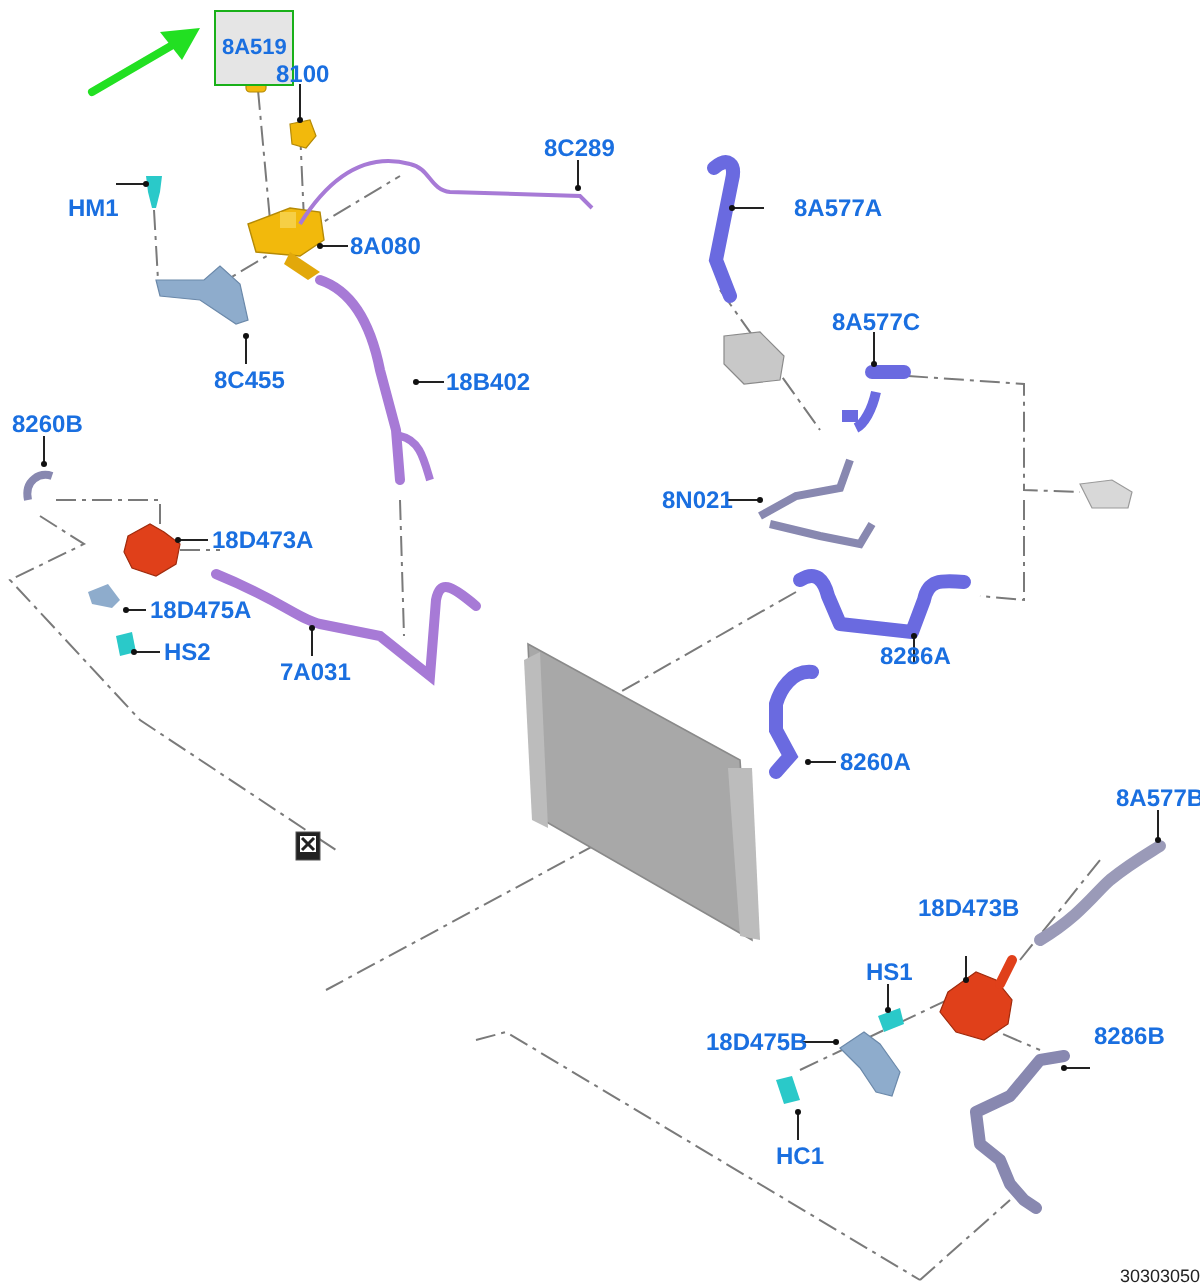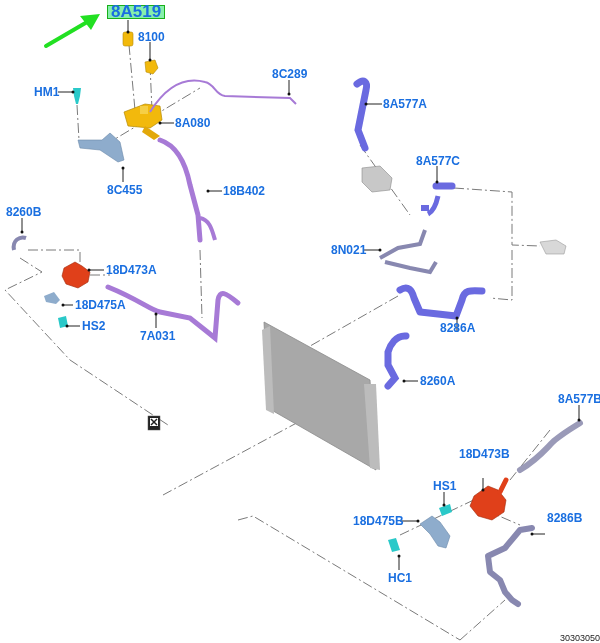--- a/index.html
+++ b/index.html
@@ -1,19 +1,19 @@
 <!DOCTYPE html>
 <html><head>
 <meta charset="utf-8">
 <style>
   html, body { margin: 0; padding: 0; background: #ffffff; }
   body { width: 600px; height: 643px; position: relative; overflow: hidden; font-family: "Liberation Sans", sans-serif; }
   #diagram { position: absolute; left: 0; top: 0; width: 600px; height: 643px; }
   .lbl { position: absolute; font-family: Liberation Sans, sans-serif; font-weight: bold; font-size: 12px; color: #1a6fe0; white-space: nowrap; line-height: 12px; cursor: pointer; }
-  .lbl-hl { position: absolute; left: 107px; top: 5px; padding: 0 3px; background: #86efac; border: 1px solid #19b019; color: #1a6fe0; font-weight: bold; font-size: 17px; line-height: 12px; font-family: "Liberation Sans", sans-serif; cursor: pointer; }
+  .lbl-hl { position: absolute; left: 107px; top: 5px; padding: 12px 3px; background: #e5e5e5; border: 1px solid #19b019; color: #1a6fe0; font-weight: bold; font-size: 11px; line-height: 12px; font-family: "Liberation Sans", sans-serif; cursor: pointer; }
   .ref { position: absolute; right: 0; bottom: 0; font-size: 9px; color: #222; font-family: "Liberation Sans", sans-serif; margin-top: 15px; }
   .dash { stroke: #7a7a7a; stroke-width: 1; fill: none; stroke-dasharray: 10 3 2 3; }
   .leader { stroke: #222; stroke-width: 1; fill: none; }
   .dot { fill: #111; }
 </style>
 </head>
 <body>
 
 <svg id="diagram" viewBox="0 0 600 643" xmlns="http://www.w3.org/2000/svg">
 
@@ -209,30 +209,30 @@
     <rect x="148" y="416" width="12" height="14" fill="#222" stroke="#555" stroke-width="0.5"></rect>
     <rect x="150" y="418" width="8" height="8" fill="#fff"></rect>
     <line x1="151" y1="419" x2="157" y2="425" stroke="#222" stroke-width="1.5"></line>
     <line x1="157" y1="419" x2="151" y2="425" stroke="#222" stroke-width="1.5"></line>
   </g>
 </svg>
 
 <div class="lbl-hl">8A519</div>
 <div class="lbl" style="left:138px;top:31px">8100</div>
 <div class="lbl" style="left:272px;top:68px">8C289</div>
-<div class="lbl" style="left:34px;top:86px">HM1</div>
+<div class="lbl" style="left:34px;top:98px">HM1</div>
 <div class="lbl" style="left:175px;top:117px">8A080</div>
 <div class="lbl" style="left:107px;top:184px">8C455</div>
 <div class="lbl" style="left:223px;top:185px">18B402</div>
 <div class="lbl" style="left:6px;top:206px">8260B</div>
 <div class="lbl" style="left:106px;top:264px">18D473A</div>
 <div class="lbl" style="left:75px;top:299px">18D475A</div>
 <div class="lbl" style="left:82px;top:320px">HS2</div>
 <div class="lbl" style="left:140px;top:330px">7A031</div>
-<div class="lbl" style="left:383px;top:98px">8A577A</div>
+<div class="lbl" style="left:397px;top:98px">8A577A</div>
 <div class="lbl" style="left:416px;top:155px">8A577C</div>
 <div class="lbl" style="left:331px;top:244px">8N021</div>
 <div class="lbl" style="left:440px;top:322px">8286A</div>
 <div class="lbl" style="left:420px;top:375px">8260A</div>
 <div class="lbl" style="left:558px;top:393px">8A577B</div>
 <div class="lbl" style="left:459px;top:448px">18D473B</div>
 <div class="lbl" style="left:433px;top:480px">HS1</div>
 <div class="lbl" style="left:353px;top:515px">18D475B</div>
 <div class="lbl" style="left:547px;top:512px">8286B</div>
 <div class="lbl" style="left:388px;top:572px">HC1</div>

